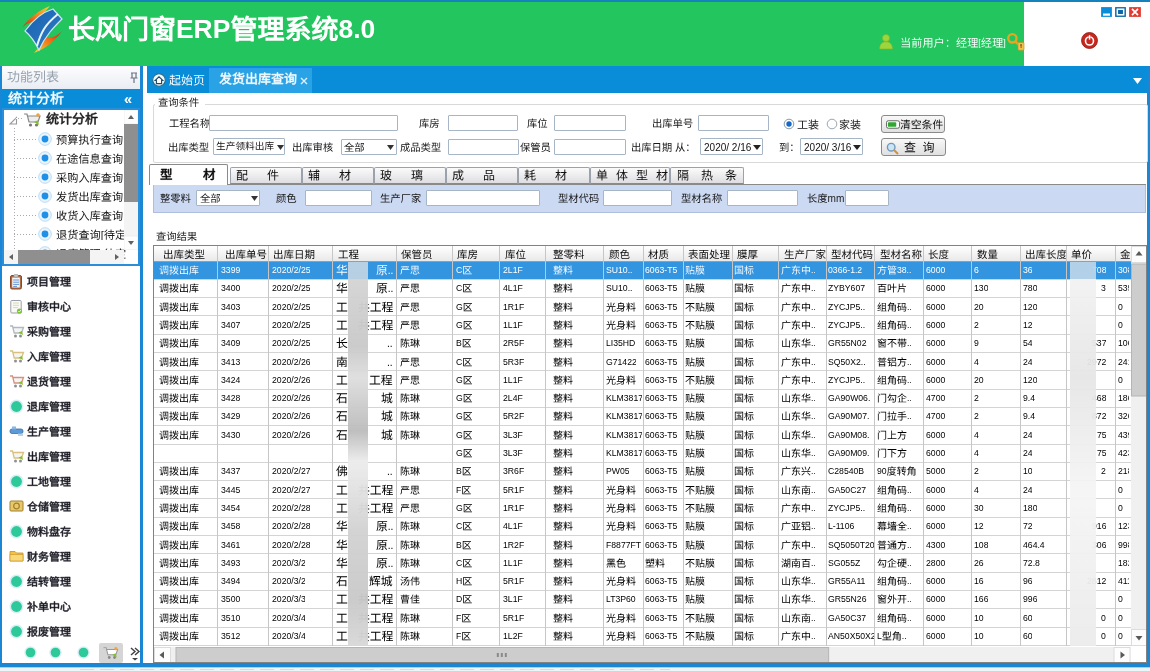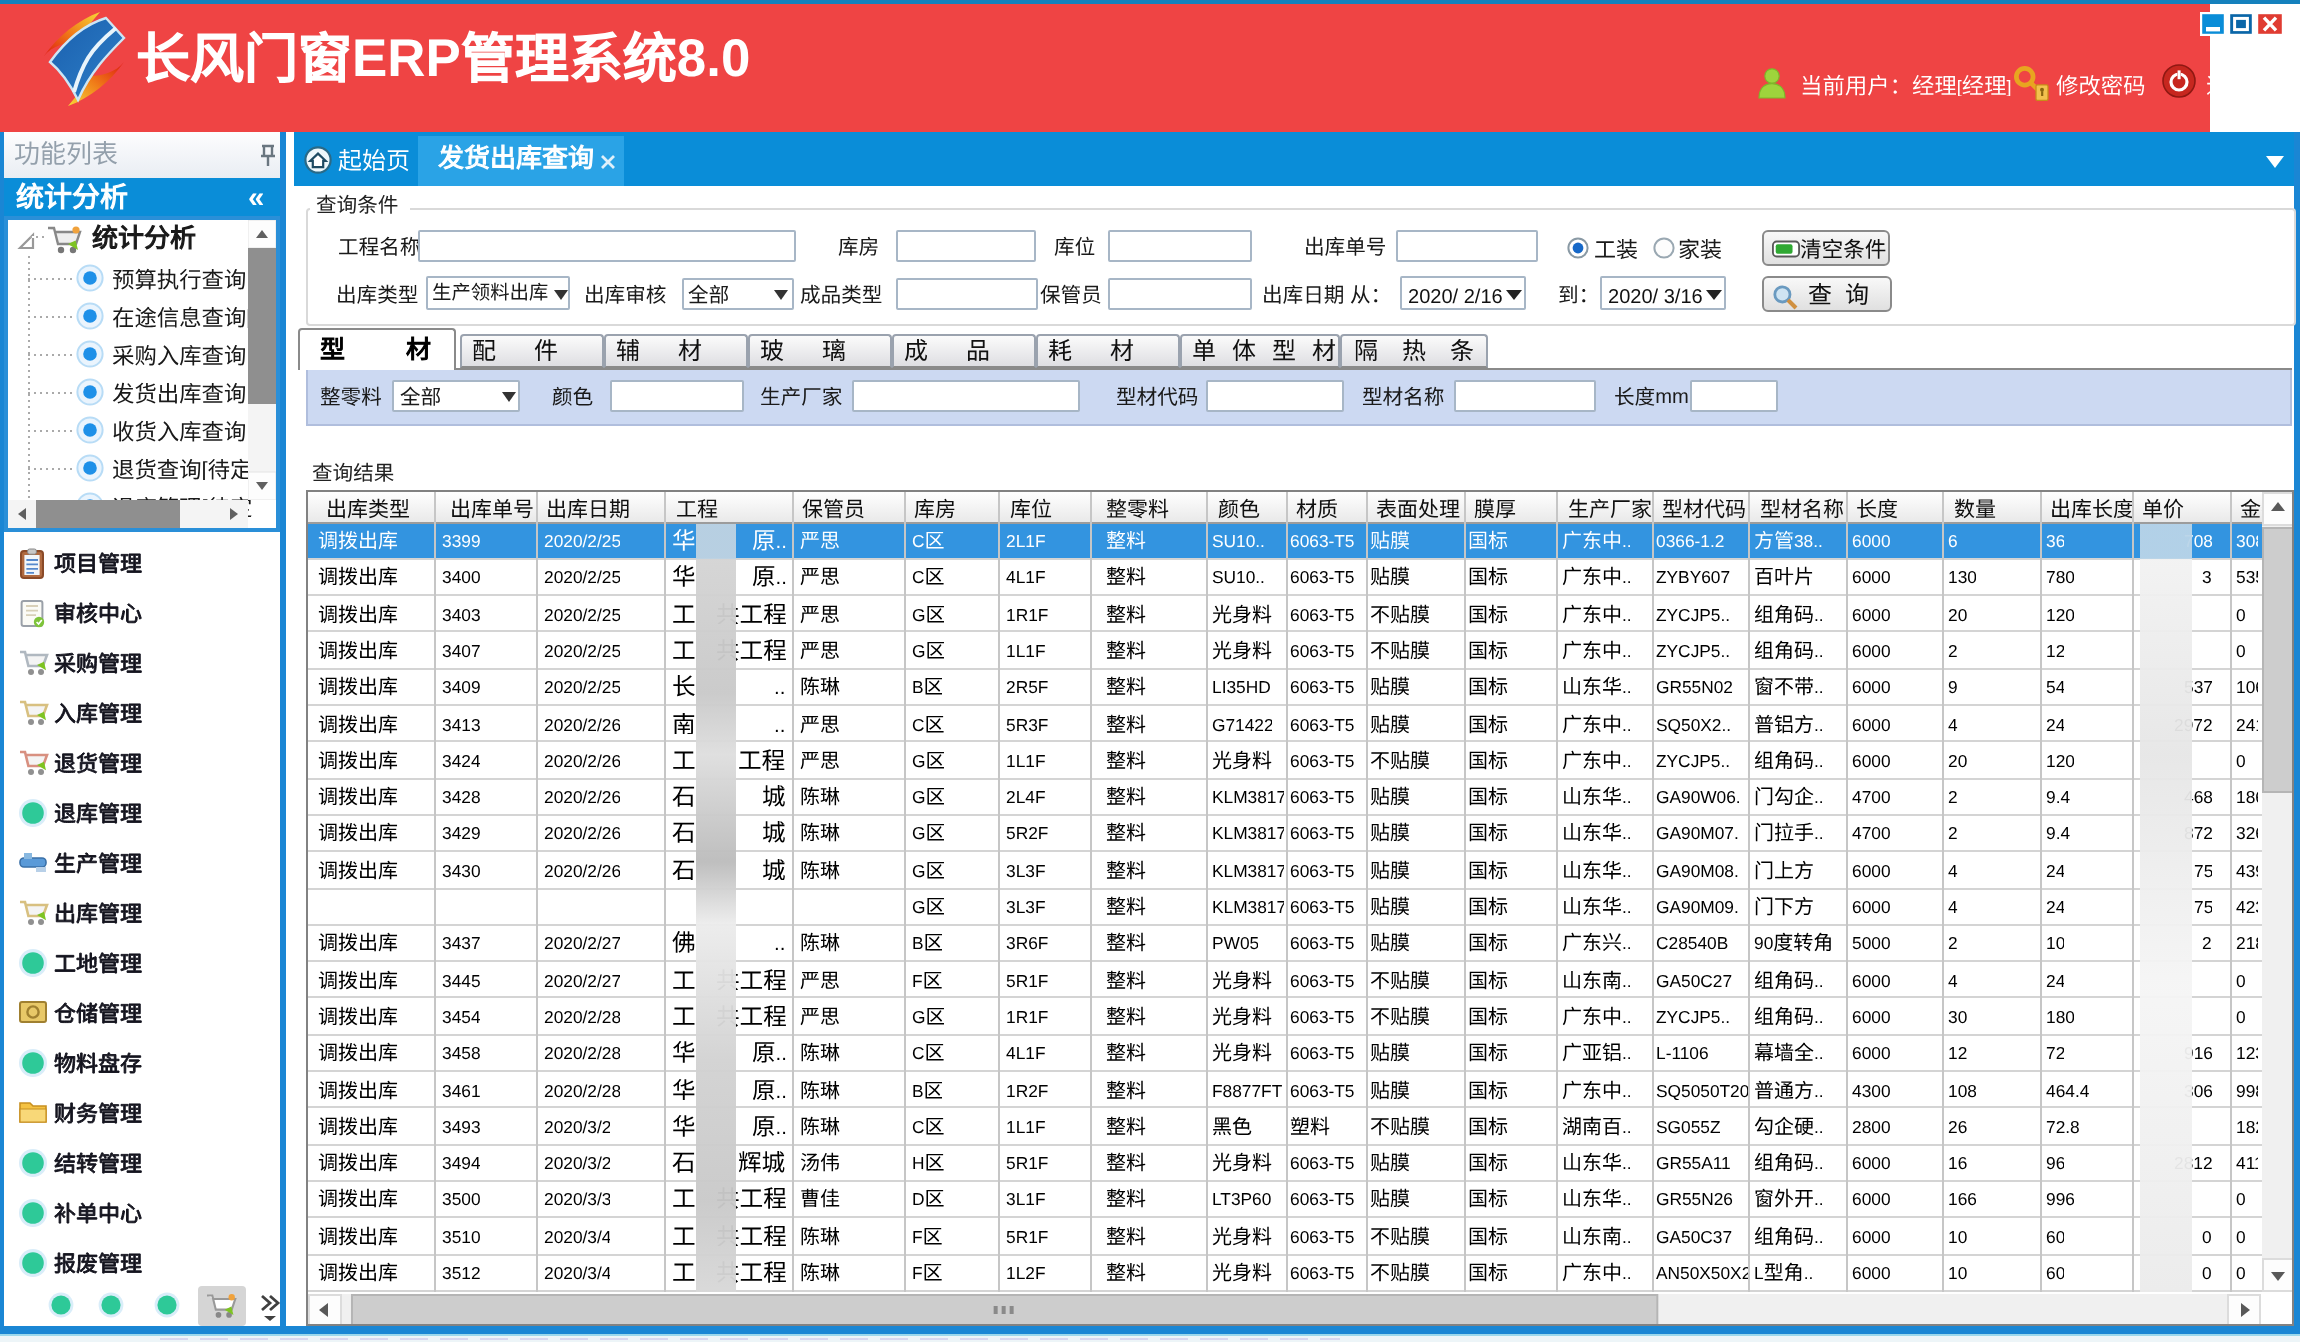--- a/index.html
+++ b/index.html
@@ -181,21 +181,21 @@
       <path id="gdp" d="M108 62V156H158C157 168 153 180 146 192C136 184 129 174 124 163L108 167C114 182 123 194 134 204C124 212 110 220 90 226C94 229 99 236 101 240C122 234 137 224 148 214C170 228 197 236 231 240C233 236 238 228 242 224C208 221 180 214 159 201C169 188 174 172 176 156H232V62H178V38H238V21H102V38H160V62ZM124 116H160V129L160 141H124ZM177 141 178 129V116H215V141ZM124 77H160V102H124ZM178 77H215V102H178ZM12 23V40H44C37 79 26 114 8 138C11 143 15 154 16 158C21 152 26 146 30 138V228H46V208H95V100H46C53 82 58 61 62 40H97V23ZM46 117H79V192H46Z"></path>
       <path id="gdq" d="M108 23V69H124V40H218V69H235V23ZM14 32C18 50 24 74 26 90L40 86C38 71 32 48 26 30ZM87 28C84 46 76 71 70 87L82 90C89 75 96 51 102 32ZM65 220V220C68 215 74 209 107 183V196H168V239H186V196H240V179H186V150H232L232 133H186V105H168V133H138C145 121 151 107 157 93H227V77H164C166 70 169 62 172 54L153 50C150 59 148 68 144 77H116V93H138C133 106 128 116 126 120C121 130 118 135 114 136C116 141 118 149 119 153C122 151 130 150 140 150H168V179H107V182C106 178 103 173 101 169L80 186V116H101V98H65V14H49V98H12V116H32C31 164 28 202 9 224C13 227 18 233 21 237C42 211 46 169 48 116H64V187C64 198 60 204 56 207C59 210 64 216 65 220Z"></path>
       <path id="gdr" d="M24 26C40 34 58 46 68 54L79 40C70 31 50 20 34 13ZM12 95C27 102 46 114 56 123L67 108C57 100 38 88 22 82ZM18 224 35 235C48 212 63 181 74 155L59 144C47 172 30 205 18 224ZM95 112C98 110 106 108 118 108H130C119 136 100 160 76 174C80 177 88 182 91 186C115 168 137 141 149 108H178C162 162 132 204 88 229C92 232 100 237 103 240C147 212 178 168 196 108H216C211 182 206 210 198 218C196 220 194 221 190 221C186 221 176 221 166 220C168 225 170 232 171 238C181 238 192 238 198 238C205 237 210 235 215 229C224 218 229 188 234 100C235 97 235 91 235 91H130C157 75 184 55 213 31L199 20L195 22H86V40H174C150 59 124 76 115 81C104 88 94 93 88 94C90 98 94 107 95 112Z"></path>
       <path id="gds" d="M145 10V44H84V61H145V89H90V106H145V136H76V153H145V240H163V153H218C216 185 213 197 210 201C208 203 206 204 204 204C200 204 193 203 185 202C188 207 189 214 190 219C198 220 206 220 211 219C217 218 221 217 224 213C230 206 233 188 236 143C236 140 236 136 236 136H163V106H223V89H163V61H230V44H163V10ZM68 11C55 49 33 86 10 111C13 115 19 125 20 129C28 121 36 112 43 101V240H61V72C70 54 79 35 86 16Z"></path>
       <path id="gdt" d="M67 196H182V216H67ZM67 183V165H182V183ZM48 150V240H67V231H182V239H202V150ZM32 60V137H216V60H161V45H232V29H161V10H143V29H104V10H86V29H17V45H86V60ZM104 45H143V60H104ZM50 104H86V123H50ZM104 104H143V123H104ZM50 74H86V92H50ZM104 74H143V92H104ZM161 104H197V123H161ZM161 74H197V92H161Z"></path>
       <path id="gdu" d="M67 11C54 49 33 86 10 111C13 115 19 125 20 129C28 121 35 112 42 102V240H60V71C70 53 78 35 84 16ZM148 10V43H94V60H148V96H82V114H235V96H168V60H224V43H168V10ZM148 124V153H89V170H148V212H74V230H240V212H168V170H228V153H168V124Z"></path>
       <path id="gdv" d="M58 10C49 54 33 95 10 121C14 124 22 130 26 133C40 116 52 92 61 66H109C105 92 98 116 90 135C79 126 64 116 52 108L41 120C54 130 70 142 81 152C63 185 39 208 10 222C14 226 22 233 25 238C79 209 118 150 131 52L118 48L114 48H67C71 37 74 25 76 13ZM153 10V240H172V103C192 120 215 141 226 156L242 142C228 126 200 102 179 86L172 91V10Z"></path>
       <path id="gdw" d="M162 44V116H92V105V44ZM13 116V134H72C68 168 56 201 14 227C18 230 25 236 28 241C75 212 88 173 91 134H162V240H182V134H237V116H182V44H230V26H22V44H73V105L73 116Z"></path>
     </defs>
   </svg>
-<div class="abs" style="left:0;top:0;width:1105px;height:66px;background:#ef4444">
+<div class="abs" style="left:0;top:0;width:1024px;height:66px;background:#22c55e">
     <div class="abs" style="left:0;top:0;width:1150px;height:2px;background:#1581bd"></div>
     <svg class="abs" style="left:20px;top:6px" width="44" height="47" viewBox="0 0 44 47">
 <defs>
 <linearGradient id="lgB" x1="0" y1="0" x2="1" y2="1">
 <stop offset="0" stop-color="#1a5fae"></stop>
           <stop offset="1" stop-color="#2e80c8"></stop>
 </linearGradient>
 <linearGradient id="lgF1" x1="0" y1="1" x2="1" y2="0">
 <stop offset="0" stop-color="#dd1a10"></stop>
           <stop offset=".5" stop-color="#f07c18"></stop>

